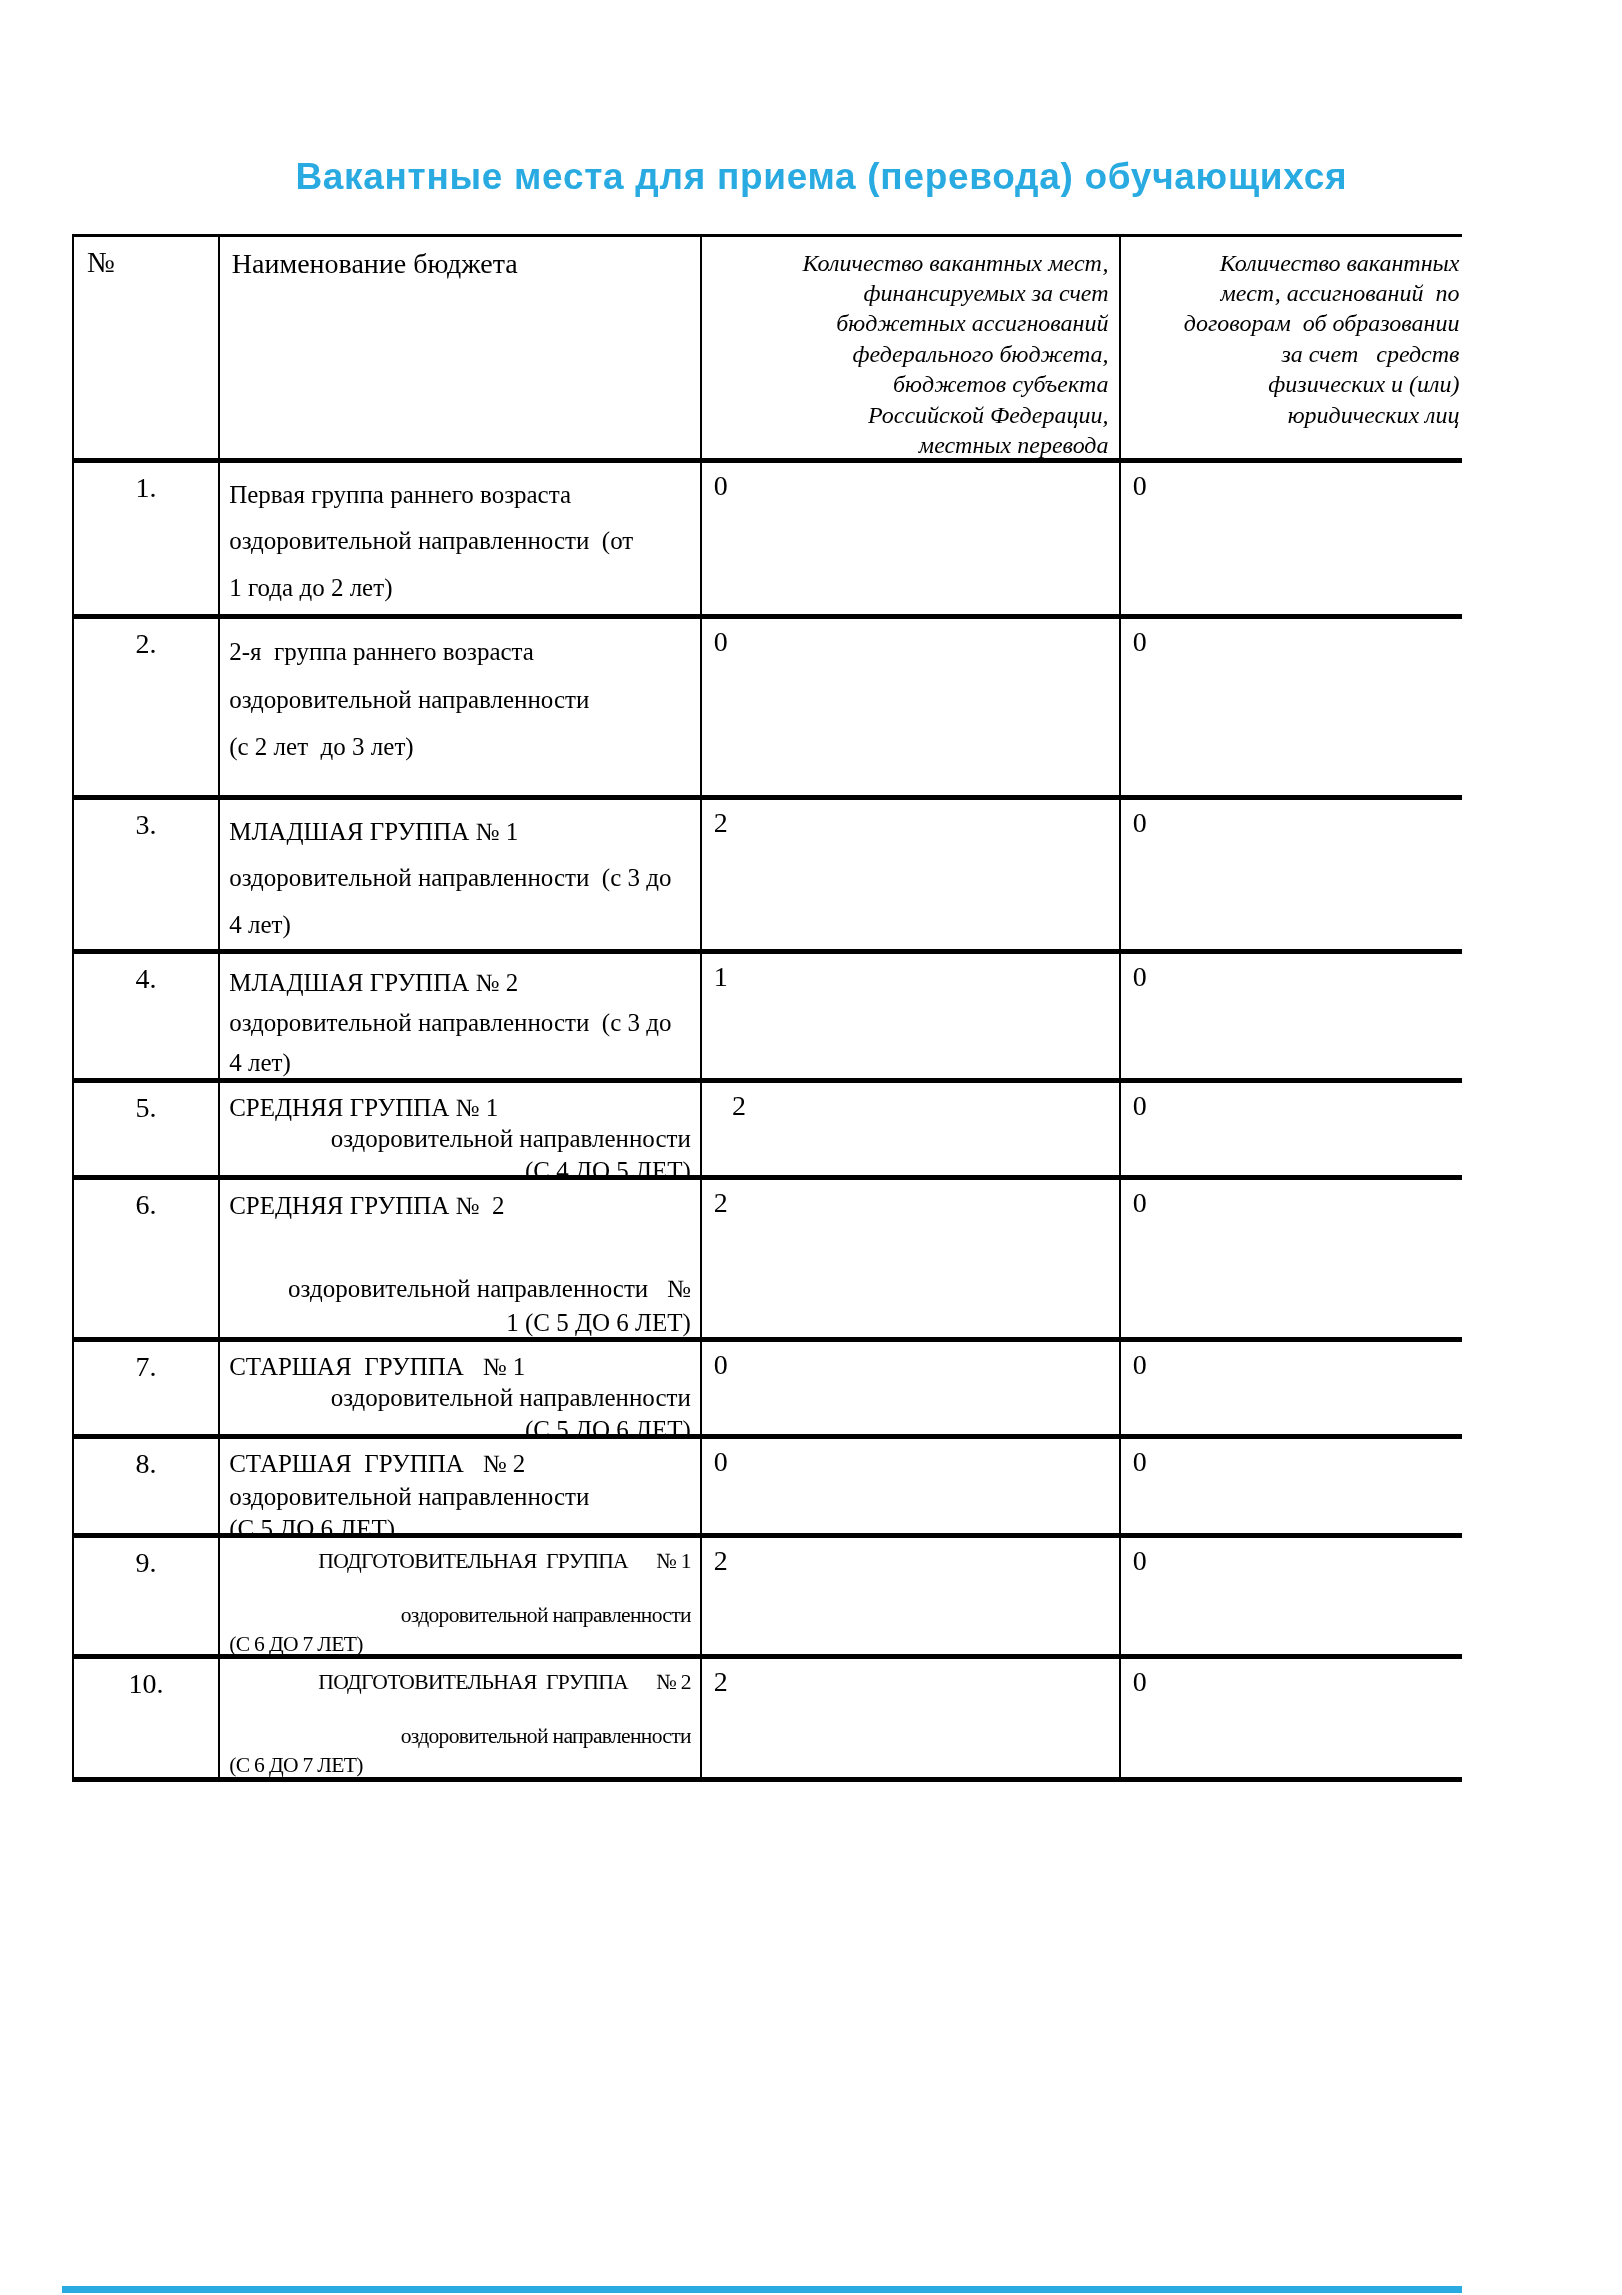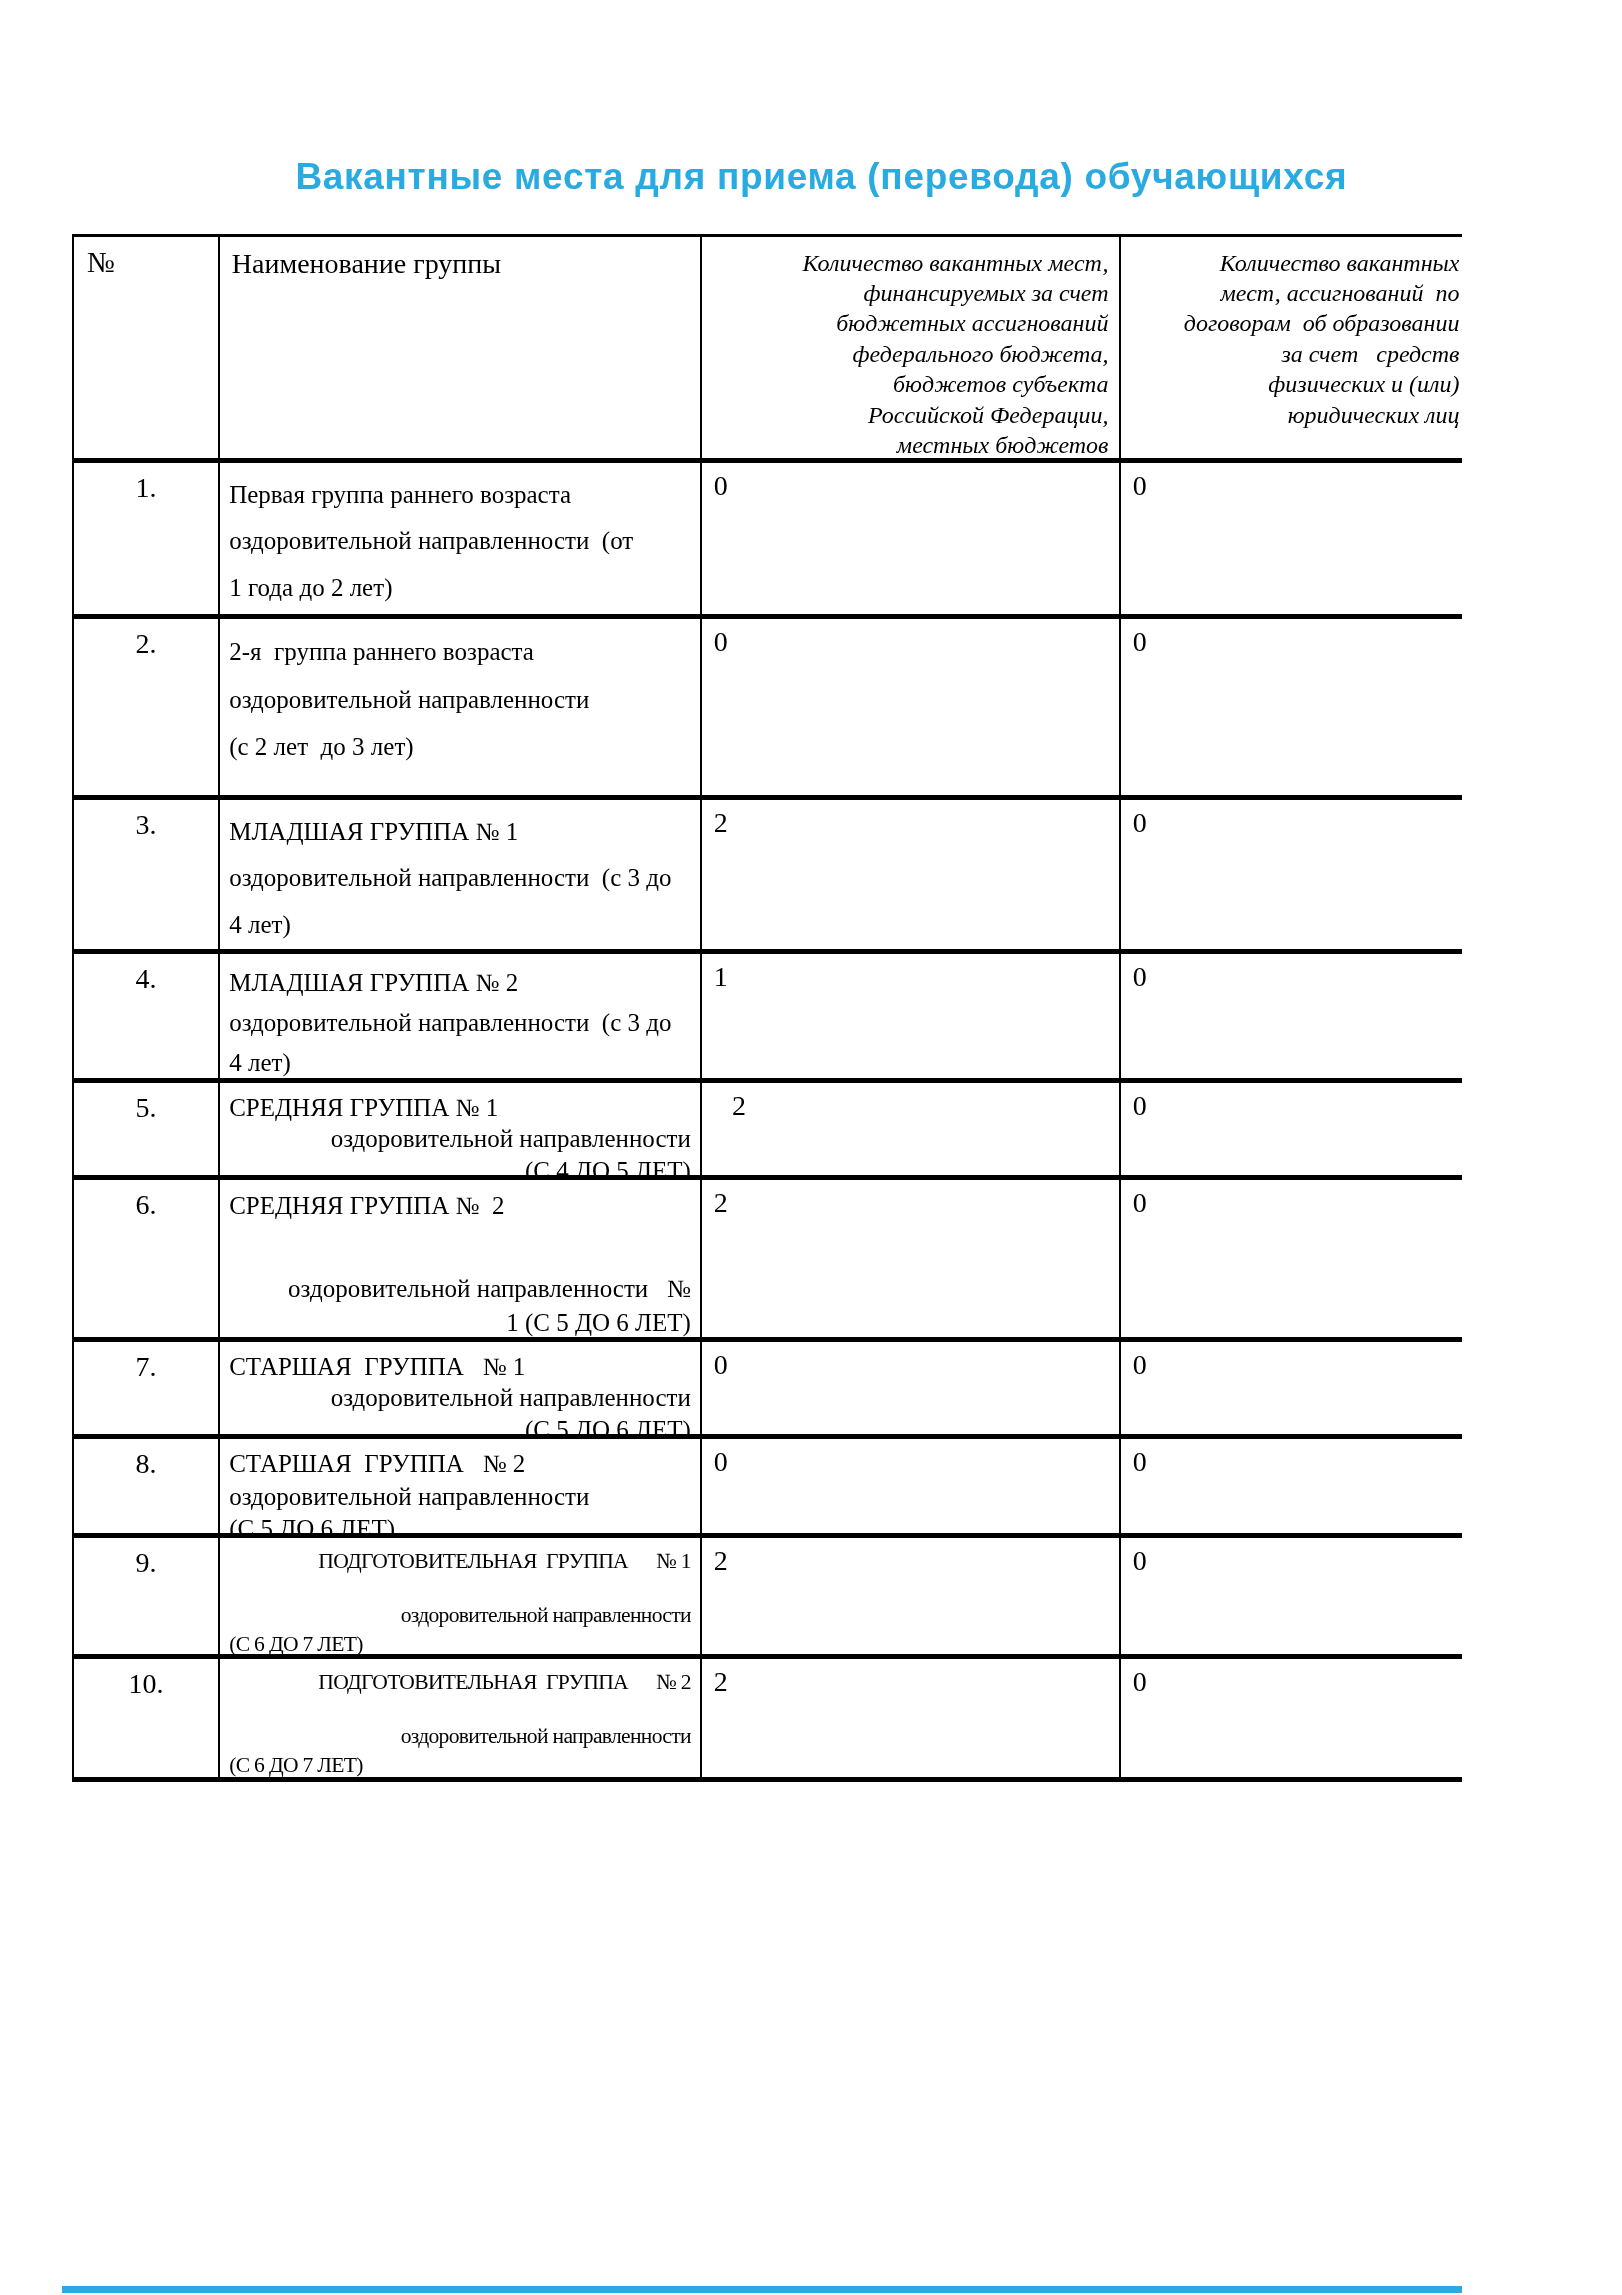--- a/index.html
+++ b/index.html
@@ -50,29 +50,29 @@
 <body>
 
 <div class="page">
 
   <div class="title">Вакантные места для приема (перевода) обучающихся</div>
 
   <div class="doc-table">
 
     <div class="trow r-h">
       <div class="cell h-num">№</div>
-      <div class="cell h-group">Наименование группы</div>
+      <div class="cell h-group">Наименование бюджета</div>
       <div class="cell h-it">
         <div class="line l">Количество вакантных мест,</div>
         <div class="line l">финансируемых за счет</div>
         <div class="line l">бюджетных ассигнований</div>
         <div class="line l">федерального бюджета,</div>
         <div class="line l">бюджетов субъекта</div>
         <div class="line l">Российской Федерации,</div>
-        <div class="line l">местных бюджетов</div>
+        <div class="line l">местных перевода</div>
       </div>
       <div class="cell h-it">
         <div class="line l">Количество вакантных</div>
         <div class="line l">мест, ассигнований  по</div>
         <div class="line l">договорам  об образовании</div>
         <div class="line l">за счет   средств</div>
         <div class="line l">физических и (или)</div>
         <div class="line l">юридических лиц</div>
       </div>
     </div>

